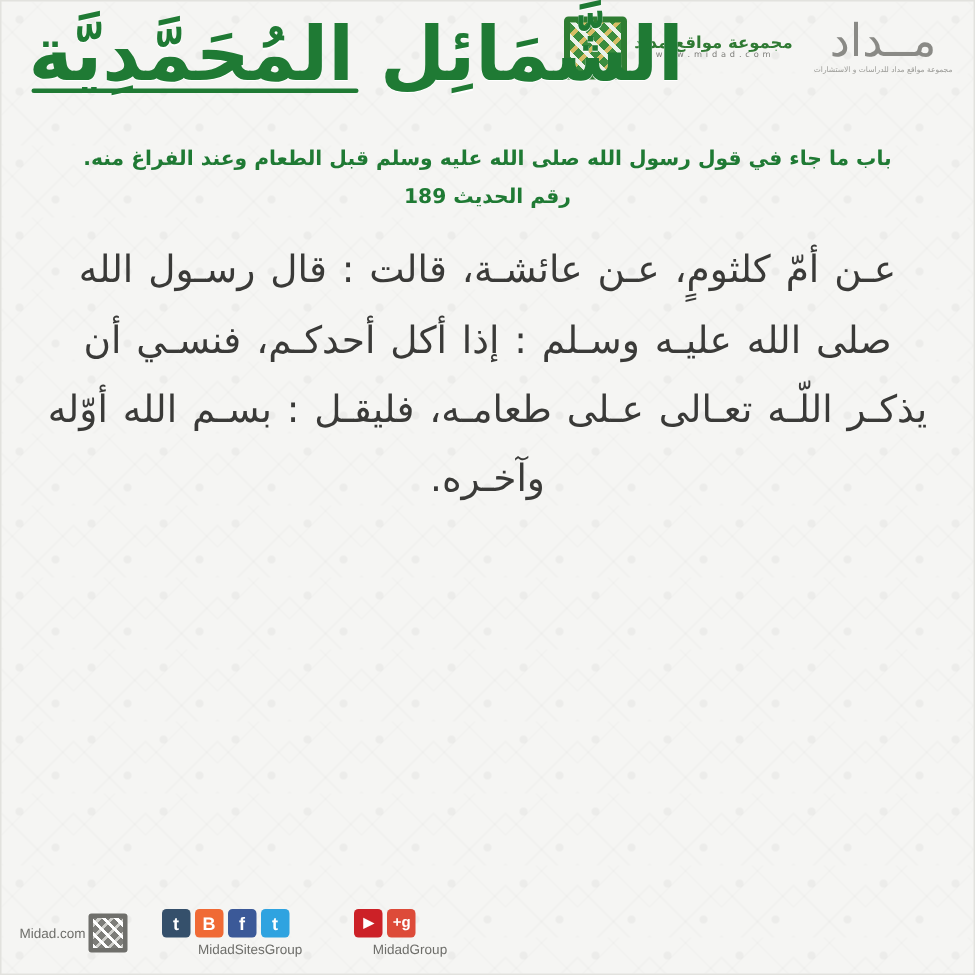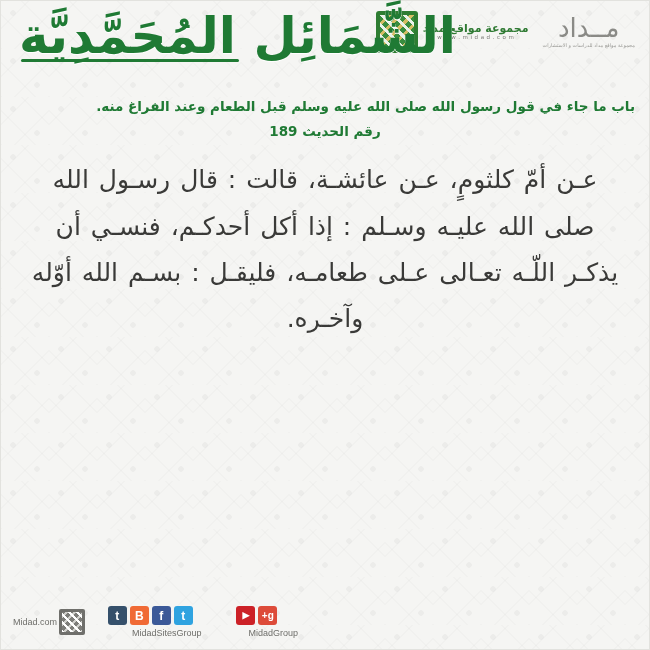--- a/index.html
+++ b/index.html
@@ -76,21 +76,21 @@
     font-weight: bold;
     white-space: nowrap;
   }
   .logo-sub {
     font-size: 5.5px;
     color: #7c7c78;
     letter-spacing: .4px;
     white-space: nowrap;
   }
   .logo-calig {
-    font-size: 26px;
+    font-size: 30px;
     color: #8a8a86;
     font-family: "DejaVu Sans", sans-serif;
     line-height: 1;
     white-space: nowrap;
   }
   .logo-calig-sub {
     font-size: 5px;
     color: #9a9a96;
     white-space: nowrap;
     margin-top: 2px;
@@ -113,20 +113,21 @@
     width: 218px;
     height: 3px;
     background: #1f7a34;
     border-radius: 2px;
   }
 
   
   #chapter {
     margin-top: 16px;
     padding: 0 14px;
+    text-align: center;
     color: #1f7a34;
     font-weight: bold;
     font-size: 13.5px;
     line-height: 1.65;
   }
   #hadith-number {
     text-align: center;
     color: #1f7a34;
     font-weight: bold;
     font-size: 13.5px;

